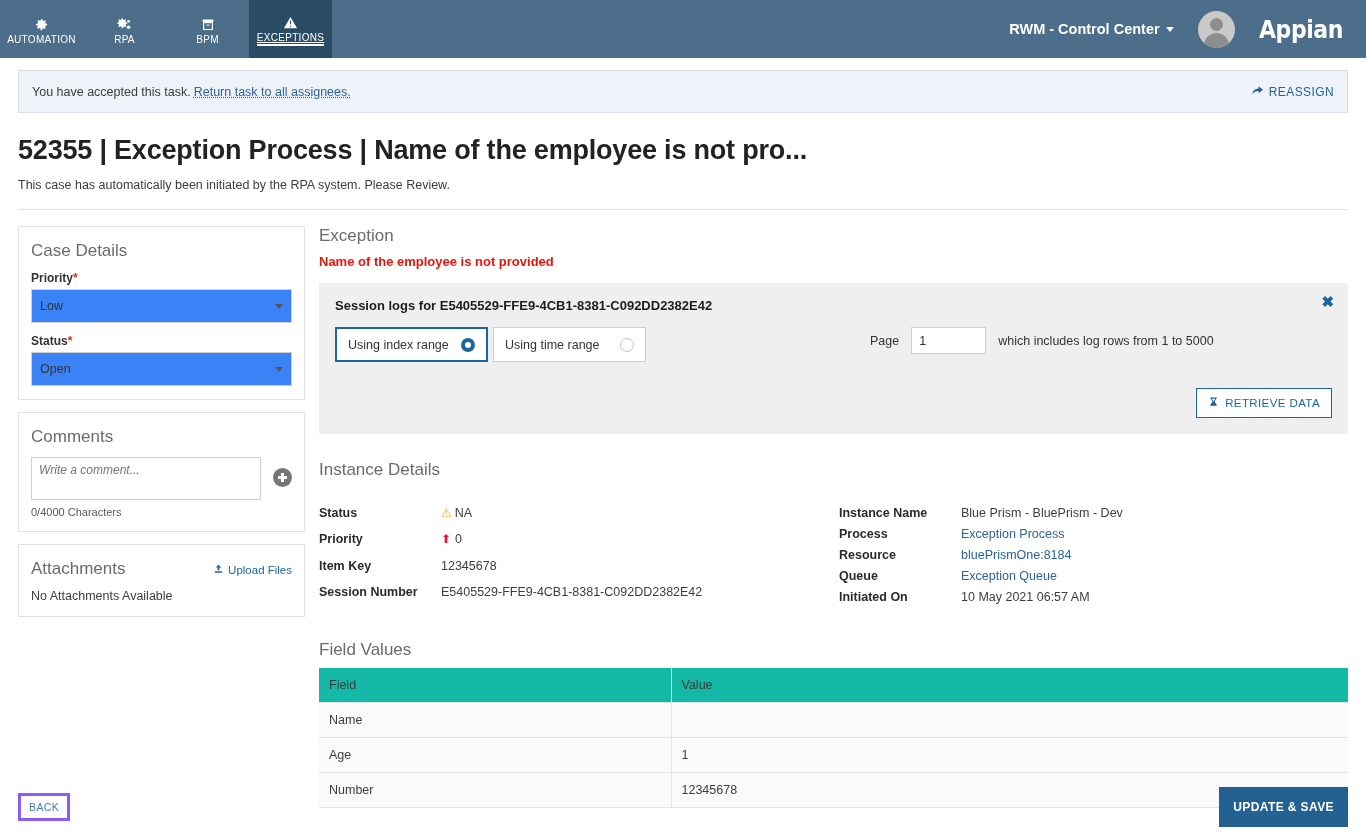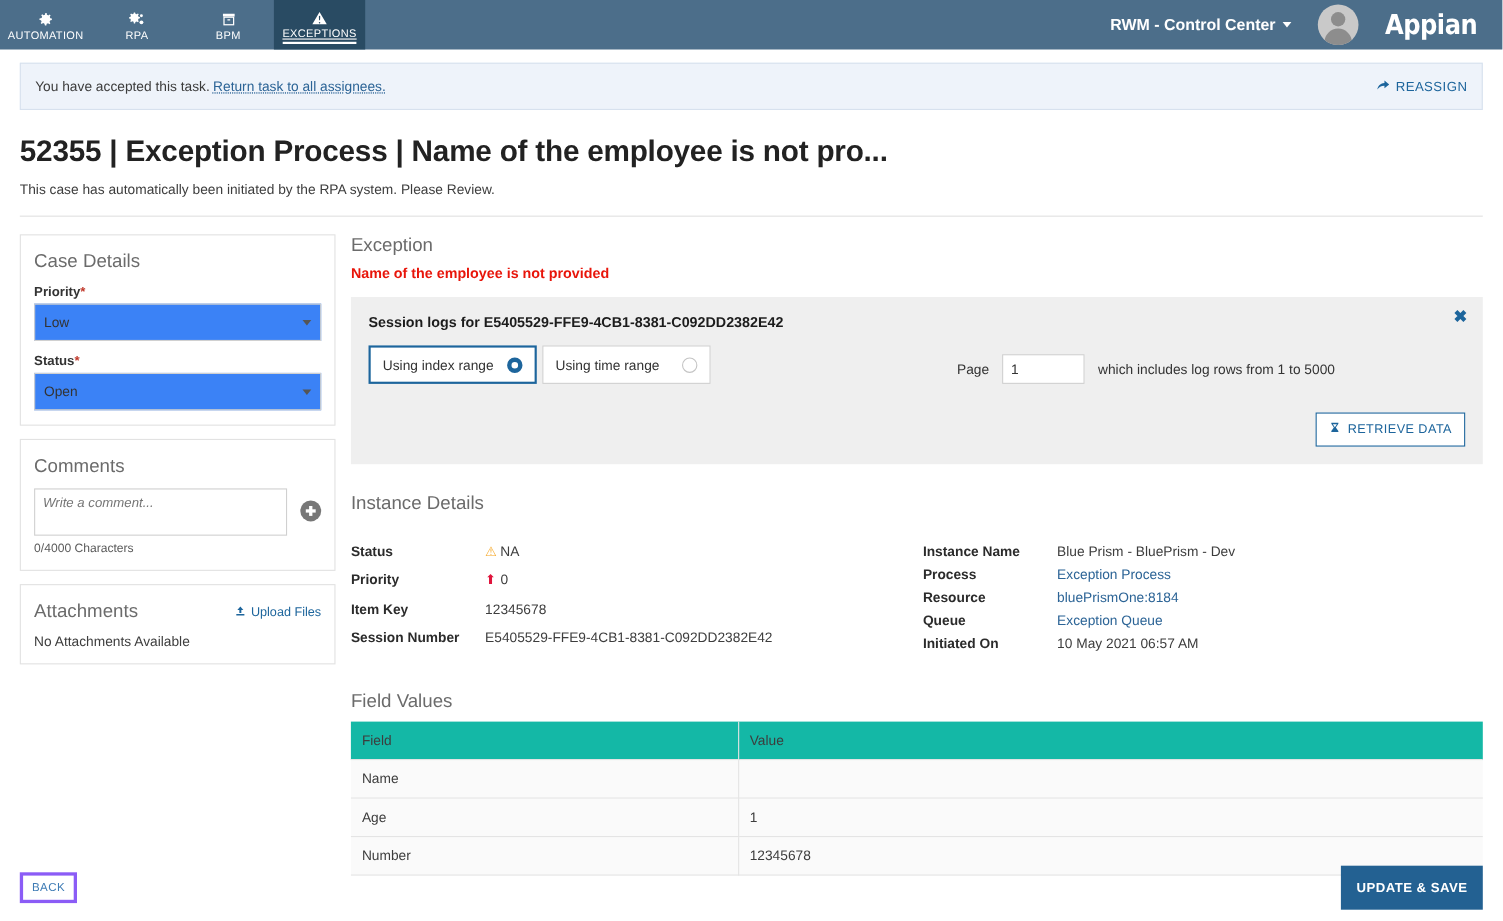--- a/index.html
+++ b/index.html
@@ -7,21 +7,21 @@
     margin: 0; padding: 0;
     width: 1366px; height: 837px;
     background: #ffffff;
     font-family: "Liberation Sans", sans-serif;
     color: #2e2e2e;
     overflow: hidden;
   }
 
   
   .topnav {
-    height: 45px;
+    height: 58px;
     background: #4C6E8A;
     display: flex;
     align-items: stretch;
     position: relative;
   }
   .nav-items { display: flex; align-items: stretch; }
   .nav-item {
     width: 83px;
     display: flex;
     flex-direction: column;
@@ -214,21 +214,21 @@
   }
   .logpanel-title {
     font-size: 13px; font-weight: bold; color: #1c1c1c;
     margin-bottom: 14px;
   }
   .panel-close {
     position: absolute; right: 14px; top: 11px;
     color: #1d659c; font-size: 15px; cursor: pointer; line-height: 1;
     font-weight: bold;
   }
-  .logrow { display: flex; align-items: flex-end; }
+  .logrow { display: flex; align-items: flex-start; }
   .radio-card {
     width: 153px; height: 35px;
     border: 1px solid #cfcfcf;
     background: #fff;
     display: flex; align-items: center;
     padding: 0 11px;
     font-size: 12.5px; color: #333;
     cursor: pointer;
   }
   .radio-card.selected { border: 2px solid #1d659c; }

